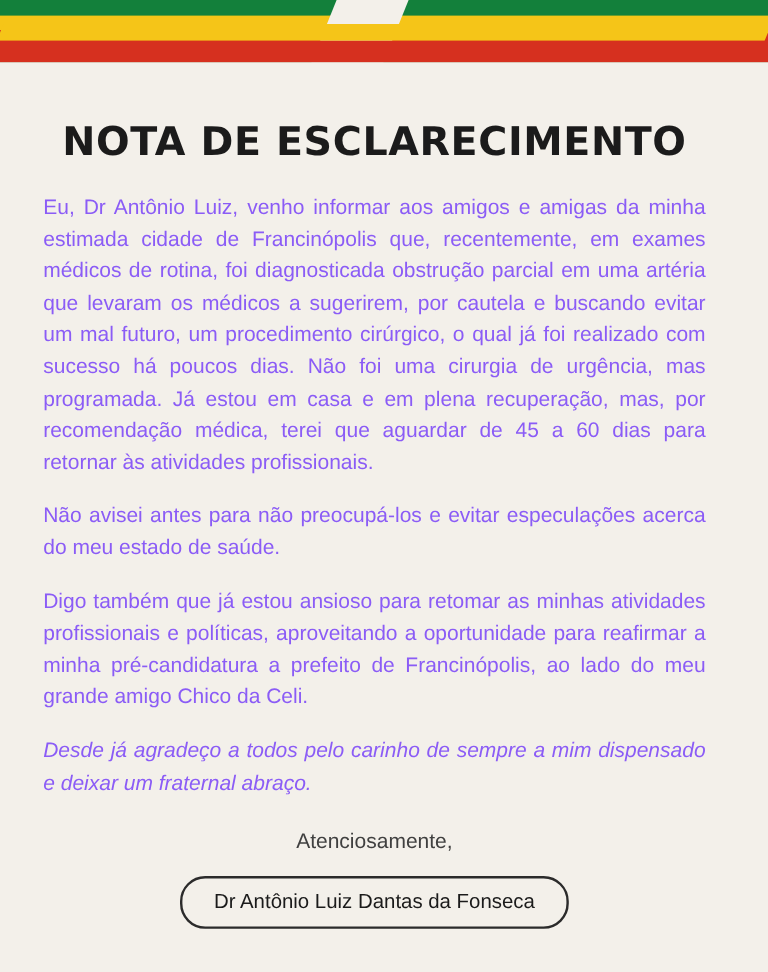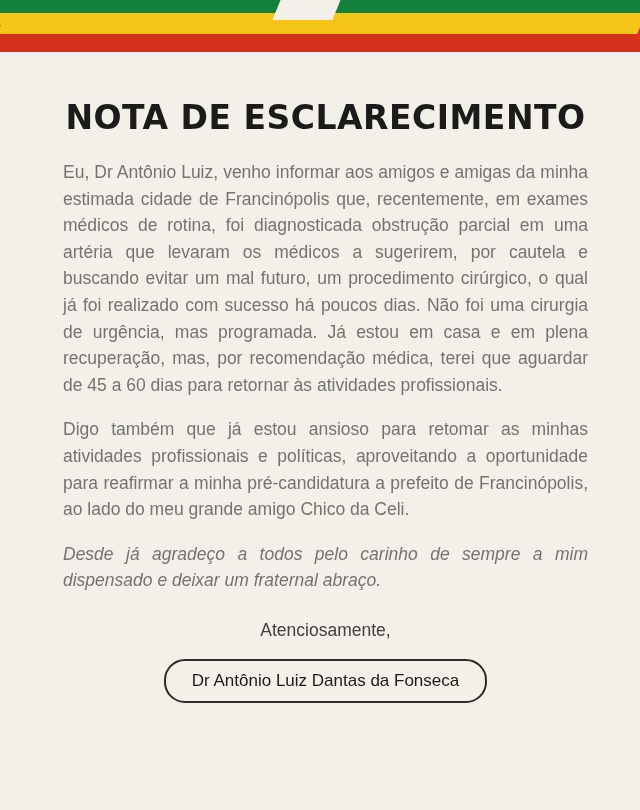--- a/index.html
+++ b/index.html
@@ -92,37 +92,36 @@
     left: 270px;
     width: 60px;
     height: 52px;
     background: #f3f0ea;
     transform: skewX(-22deg);
   }
 
   
   .content {
     padding: 26px 52px 0 36px;
-    margin-left: 27px;
   }
   .title {
     text-align: center;
     font-size: 33px;
     font-weight: 800;
     letter-spacing: 0.5px;
     color: #1b1b1b;
     margin: 10px 0 22px 0;
     font-family: "DejaVu Sans", sans-serif;
   }
   p.body-text {
     text-align: justify;
     text-justify: inter-word;
     font-size: 17.5px;
     line-height: 1.52;
-    color: #737373;
+    color: #8b5cf6;
     margin: 0 0 18px 0;
   }
   p.body-text:last-of-type {
     margin-bottom: 0;
     font-style: italic;
   }
   .closing {
     text-align: center;
     font-size: 17.5px;
     color: #404040;
@@ -160,20 +159,21 @@
     <div class="band band-yellow-right"></div>
     <div class="band band-red-left"></div>
     <div class="band band-white-gap"></div>
   </div>
 
   <div class="content">
 
     <h1 class="title">NOTA DE ESCLARECIMENTO</h1>
 
     <p class="body-text">Eu, Dr Antônio Luiz, venho informar aos amigos e amigas da minha estimada cidade de Francinópolis que, recentemente, em exames médicos de rotina, foi diagnosticada obstrução parcial em uma artéria que levaram os médicos a sugerirem, por cautela e buscando evitar um mal futuro, um procedimento cirúrgico, o qual já foi realizado com sucesso há poucos dias. Não foi uma cirurgia de urgência, mas programada. Já estou em casa e em plena recuperação, mas, por recomendação médica, terei que aguardar de 45 a 60 dias para retornar às atividades profissionais.</p>
+    <p class="body-text">Não avisei antes para não preocupá-los e evitar especulações acerca do meu estado de saúde.</p>
     <p class="body-text">Digo também que já estou ansioso para retomar as minhas atividades profissionais e políticas, aproveitando a oportunidade para reafirmar a minha pré-candidatura a prefeito de Francinópolis, ao lado do meu grande amigo Chico da Celi.</p>
     <p class="body-text">Desde já agradeço a todos pelo carinho de sempre a mim dispensado e deixar um fraternal abraço.</p>
 
     <div class="closing">Atenciosamente,</div>
 
     <div class="signature-wrap">
       <div class="signature">Dr Antônio Luiz Dantas da Fonseca</div>
     </div>
 
     <div class="bottom-space"></div>

